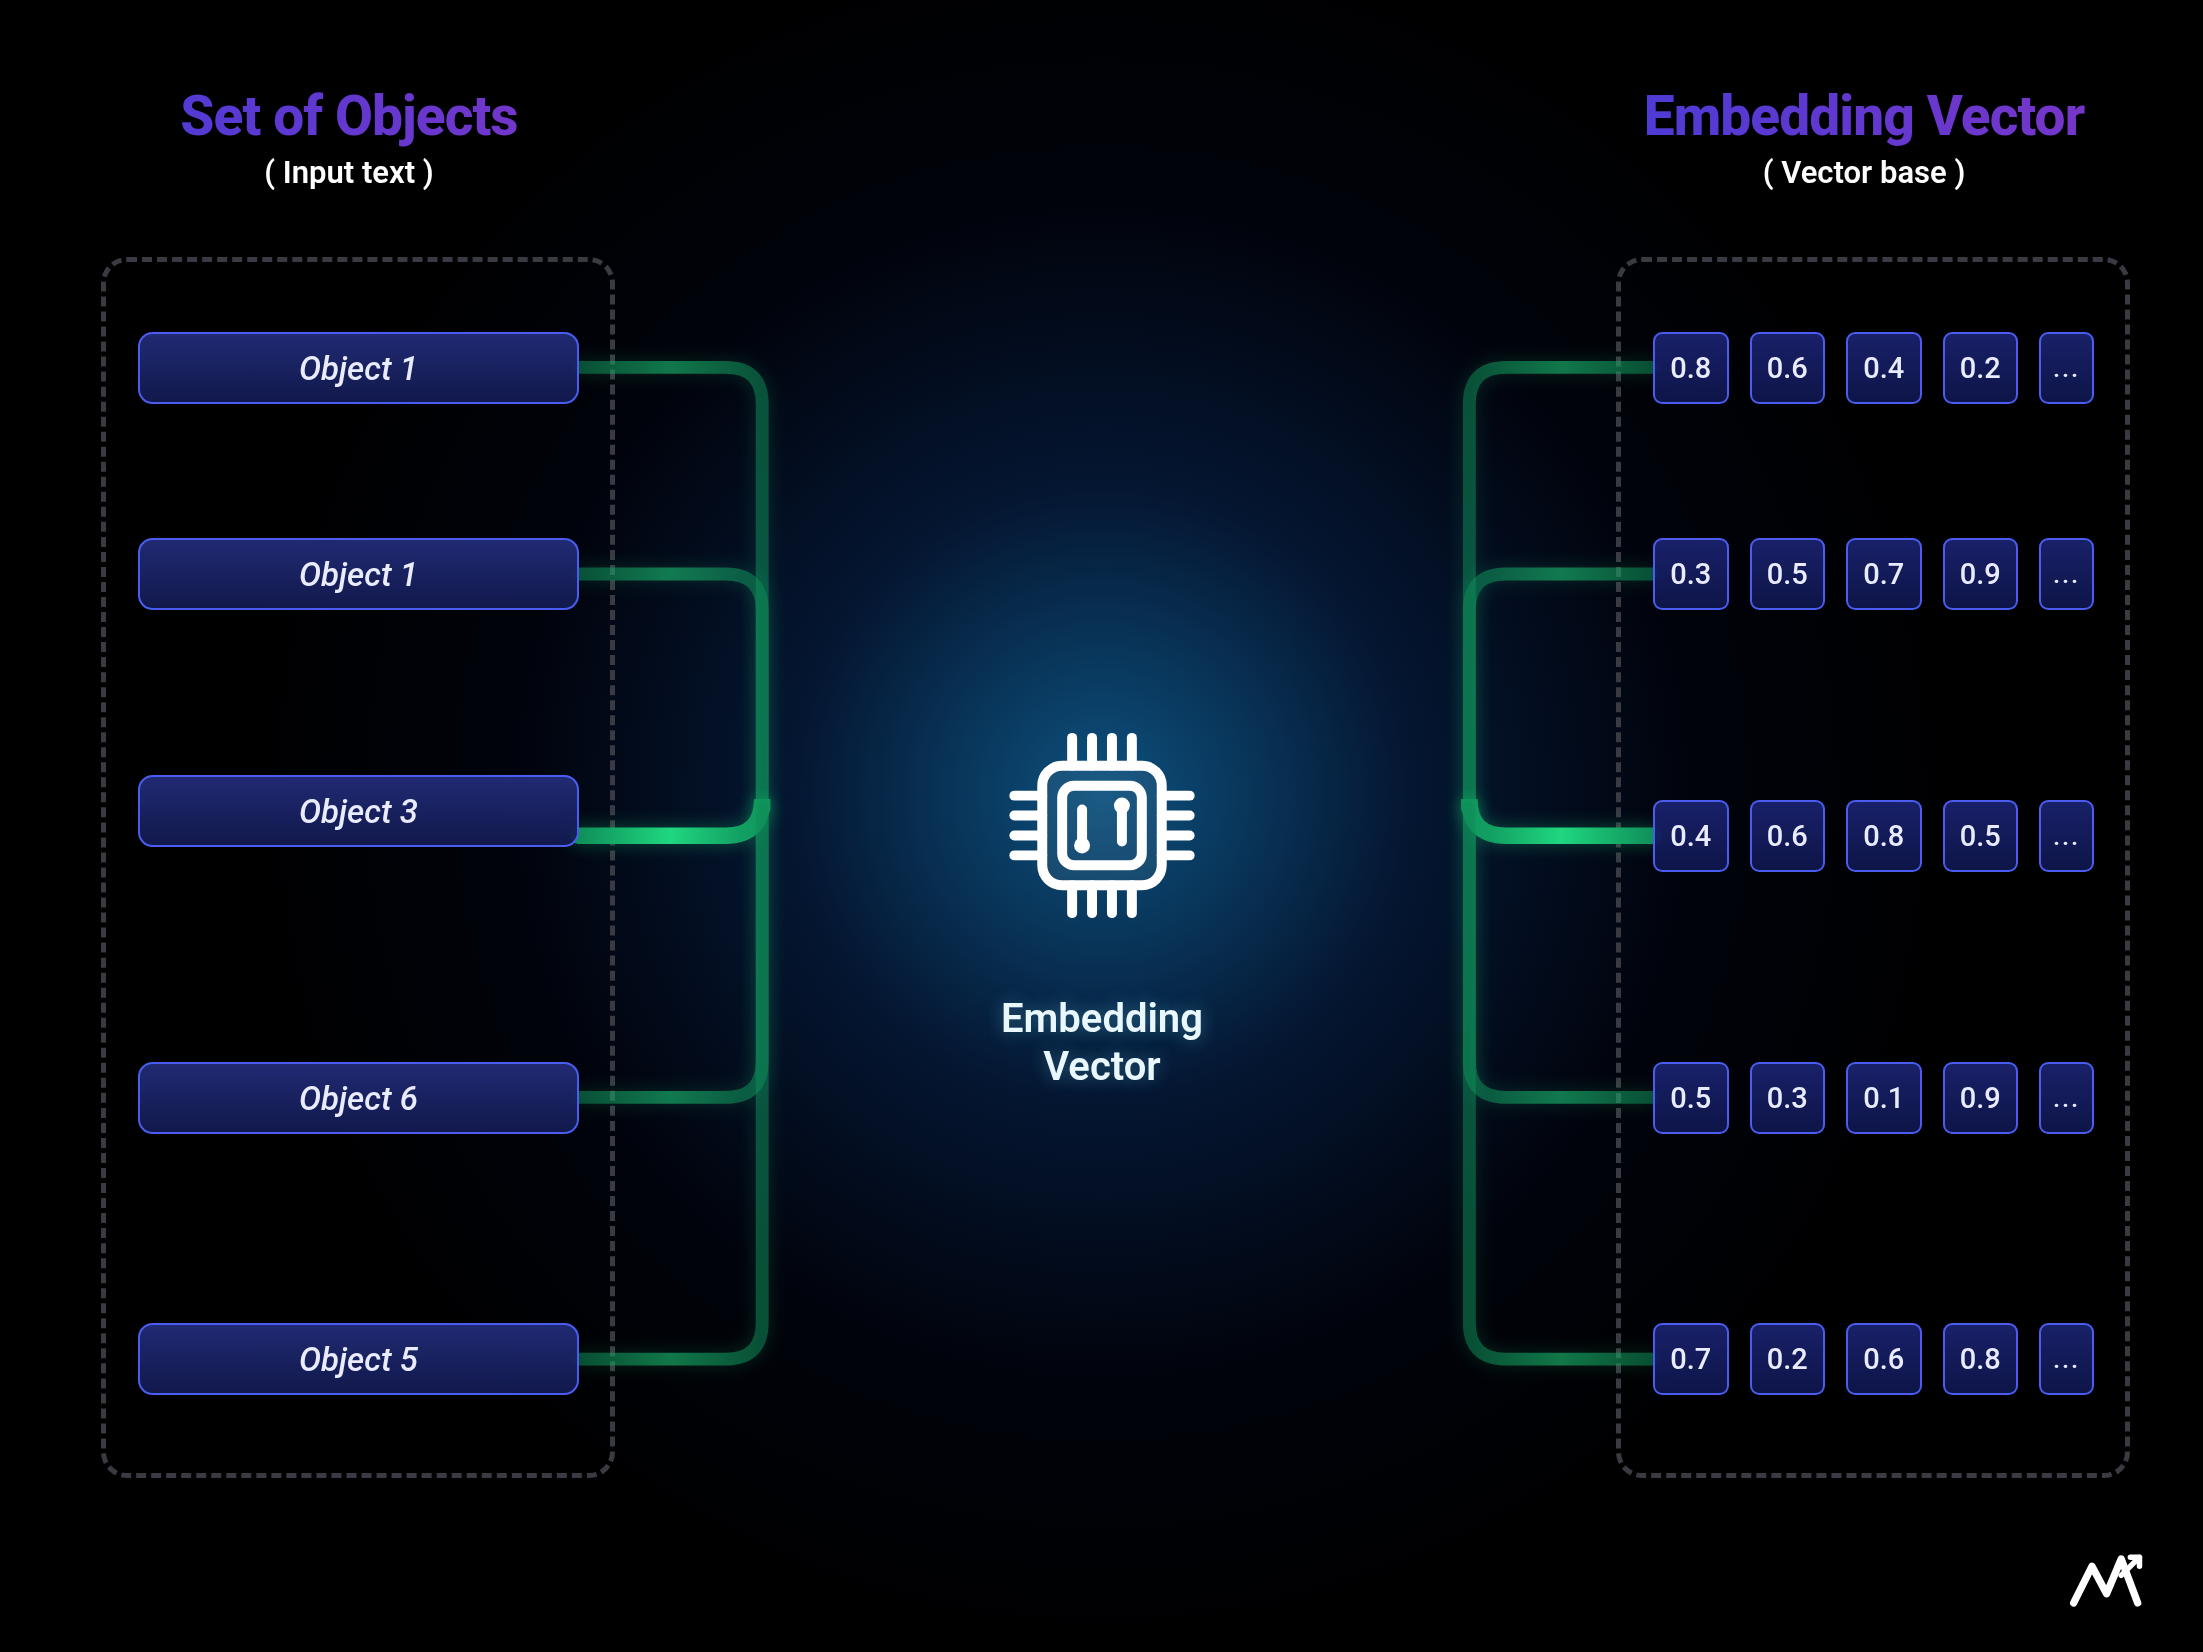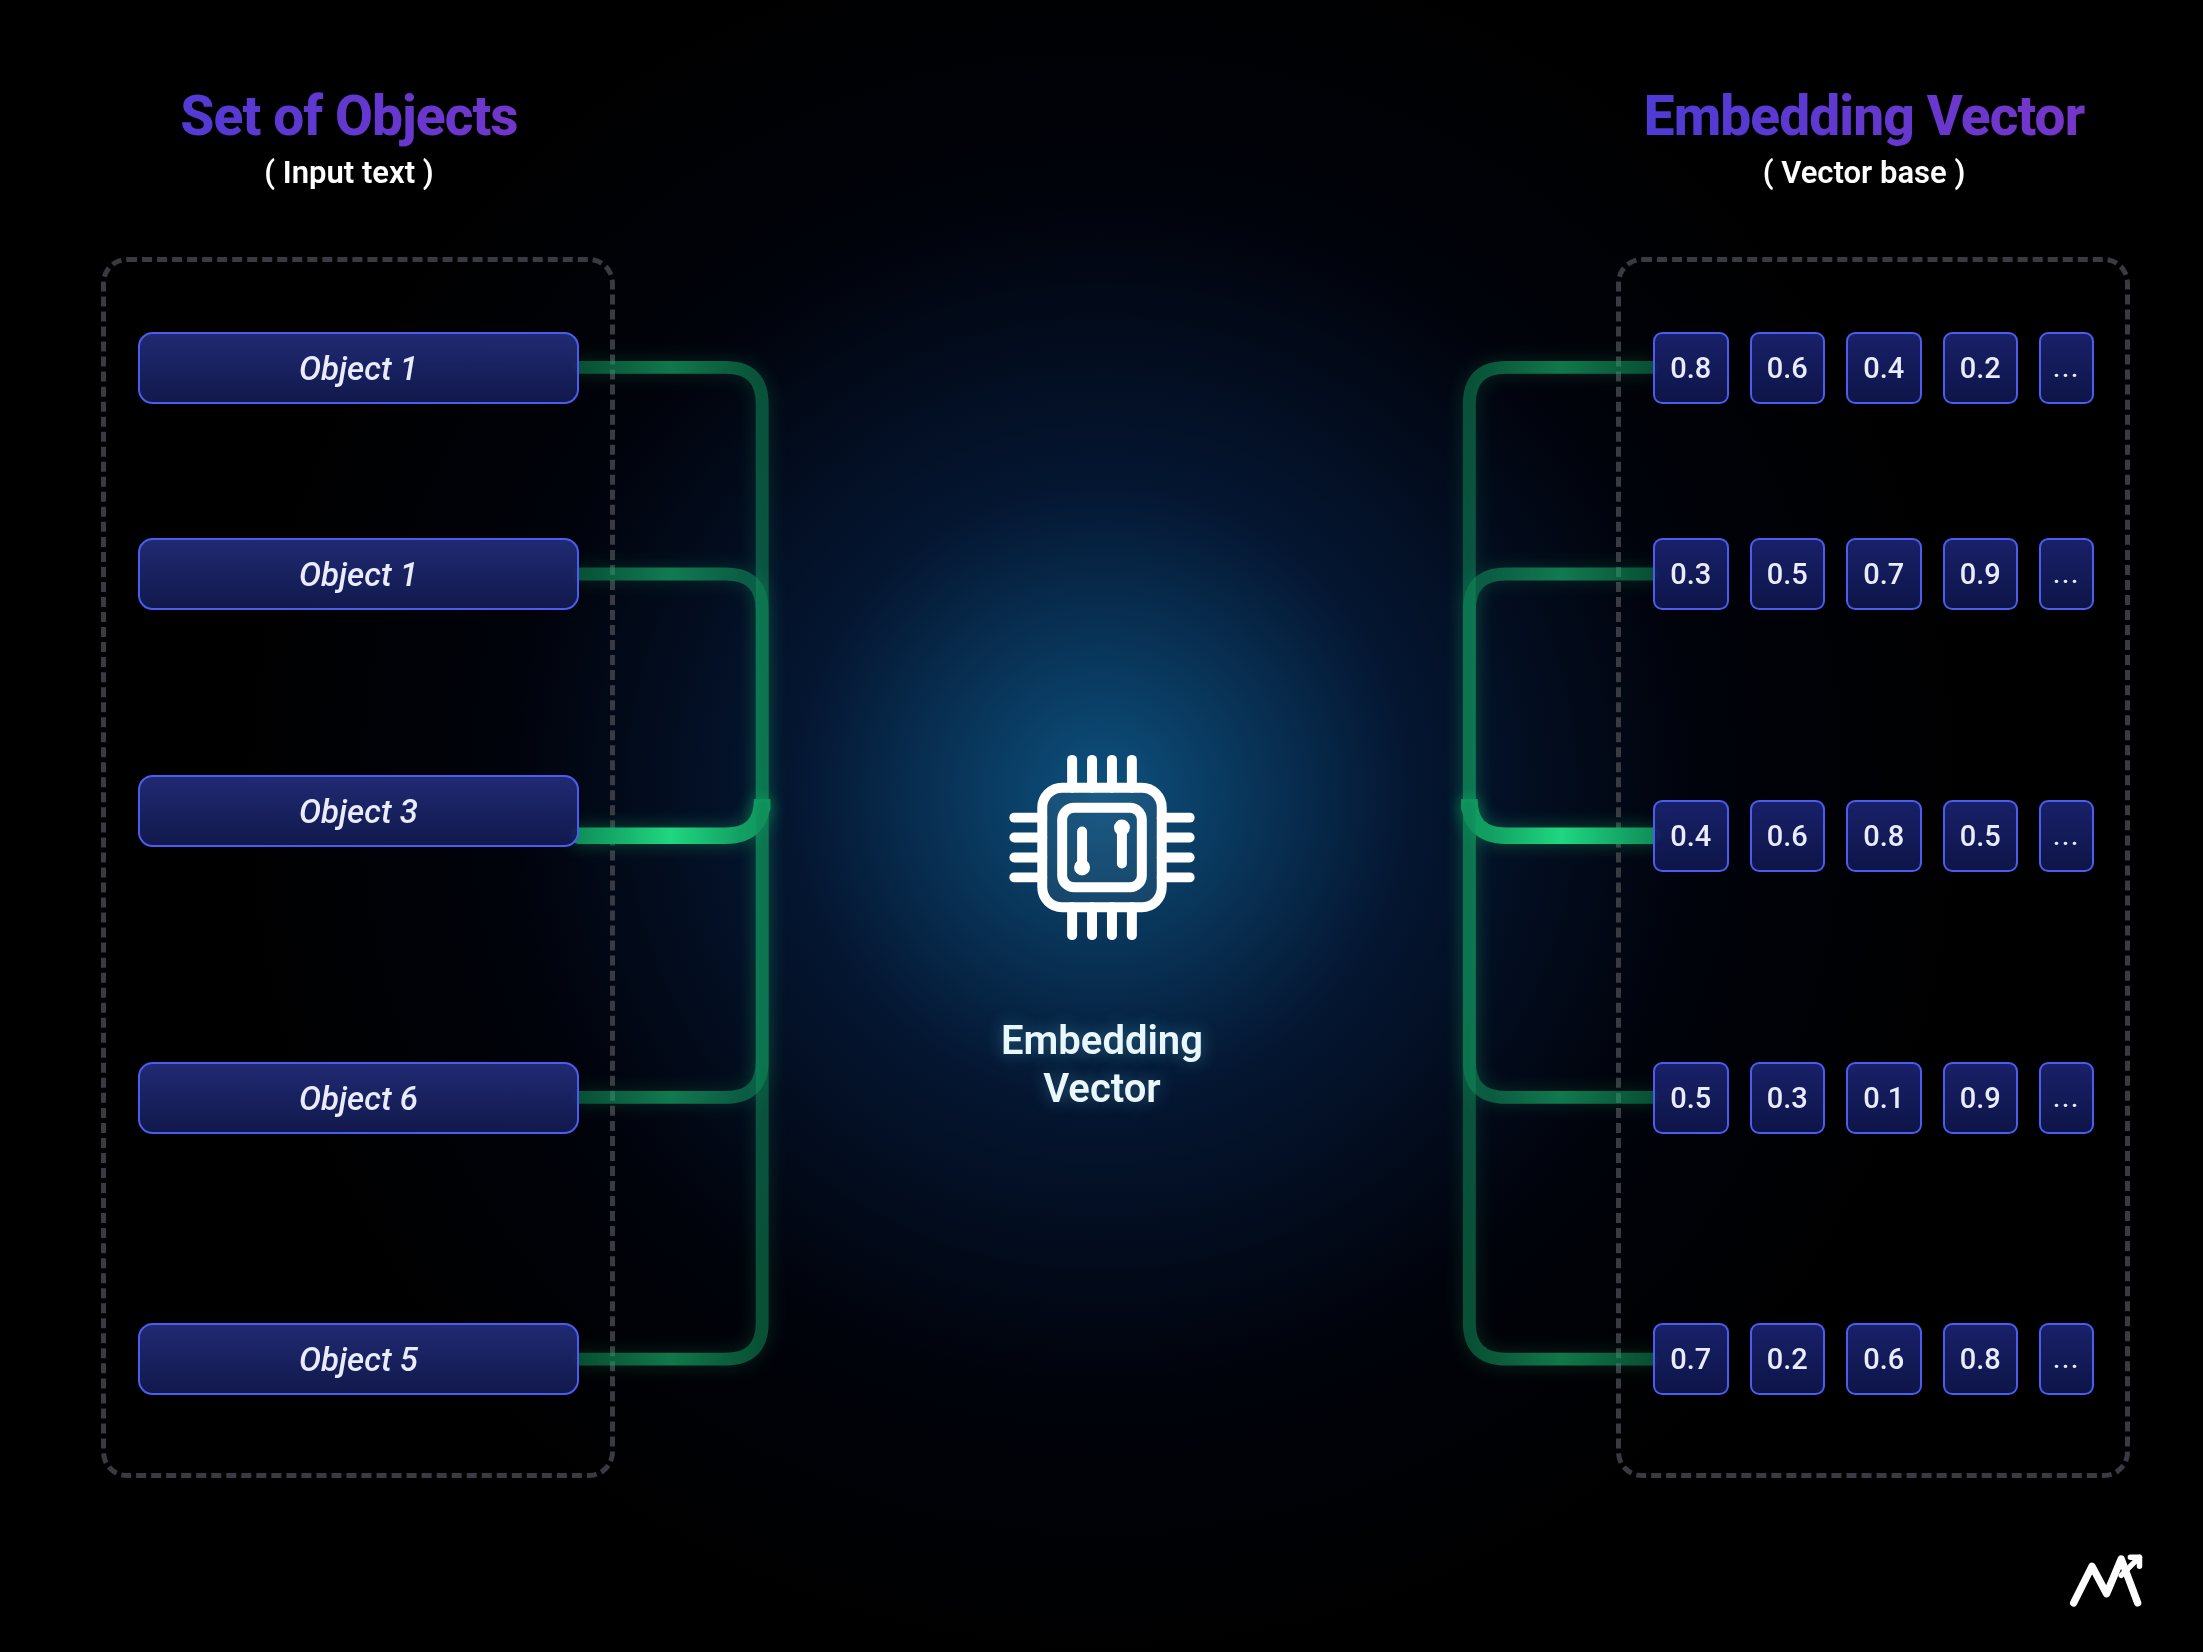--- a/index.html
+++ b/index.html
@@ -85,21 +85,21 @@
     font-size: 29px;
     font-weight: 500;
     display: flex; align-items: center; justify-content: center;
     flex: 1 1 0;
   }
   .vcell.ell { flex: 0 0 55px; font-size: 26px; letter-spacing: 1.8px; }
 
   
   .chip-wrap {
     position: absolute;
-    left: 50%; top: 728px;
+    left: 50%; top: 706px;
     transform: translate(-50%, 0);
     text-align: center;
   }
   .chip-label {
     margin-top: 46px;
     font-size: 40px;
     font-weight: 600;
     color: #e9f8ff;
     line-height: 1.2;
     text-shadow: 0 0 16.5px rgba(120,220,255,0.35);

